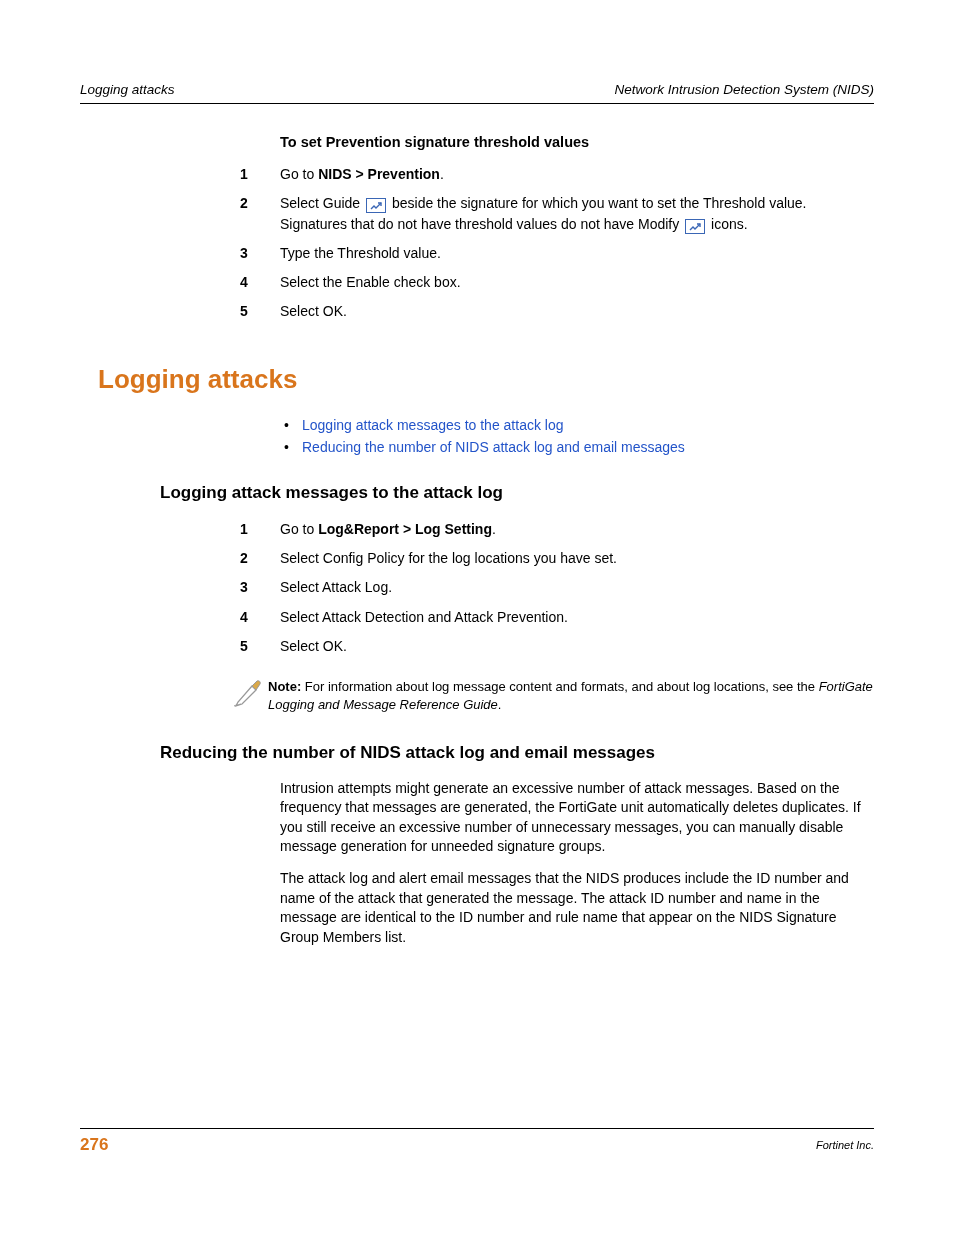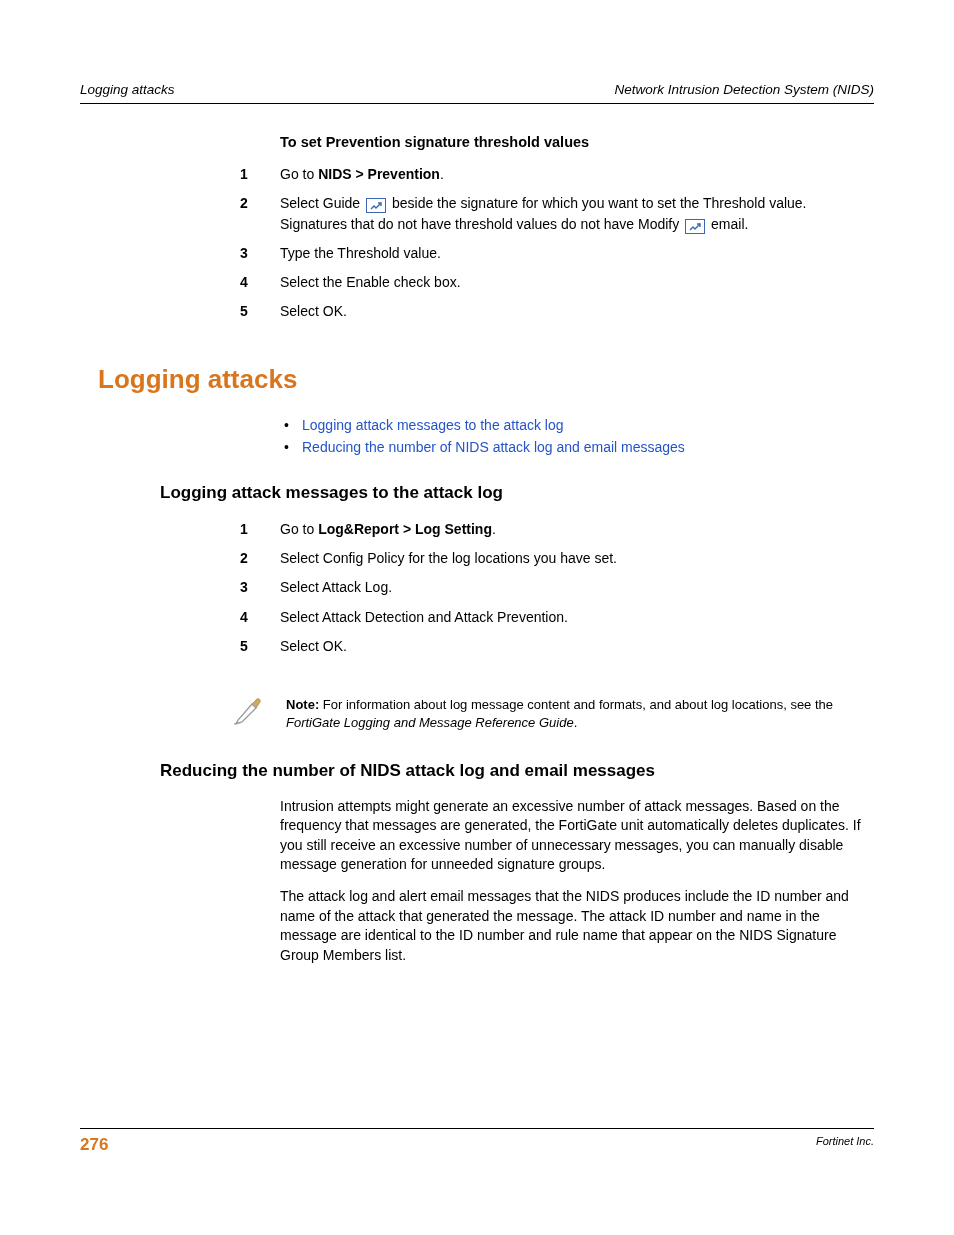--- a/index.html
+++ b/index.html
@@ -94,22 +94,21 @@
     content: "•";
     position: absolute;
     left: 4px;
   }
   a.xref {
     color: #2354c9;
     text-decoration: none;
   }
   .note-row {
     display: flex;
-    gap: 18px;
-    margin: 40px 0 10px -48px;
+    margin: 22px 0 10px -48px;
   }
   .note-icon {
     flex: 0 0 36px;
     margin-top: -2px;
   }
   .note-text {
     font-size: 13px;
     line-height: 1.4;
   }
   .note-text .bold { font-weight: bold; }
@@ -129,21 +128,21 @@
     bottom: 80px;
   }
   .footer-line {
     border: none;
     border-top: 1px solid #000;
     margin: 0 0 6px 0;
   }
   .footer-row {
     display: flex;
     justify-content: space-between;
-    align-items: flex-start;
+    align-items: center;
   }
   .page-num {
     color: #d9751c;
     font-weight: bold;
     font-size: 17px;
   }
   .company {
     font-style: italic;
     font-size: 11px;
   }
@@ -166,21 +165,21 @@
       <li>
         <span>Go to </span><span class="bold">NIDS &gt; Prevention</span><span>.</span>
       </li>
       <li>
         <span>Select Guide </span><span class="modify-icon"><svg width="14" height="11" viewBox="0 0 14 11">
               <path d="M2 9 L5 6 L7 8 L12 3" stroke="#3a66b5" stroke-width="1.4" fill="none"></path>
               <path d="M9 3 L12 3 L12 6" stroke="#3a66b5" stroke-width="1.4" fill="none"></path>
             </svg></span><span> beside the signature for which you want to set the Threshold value. Signatures that do not have threshold values do not have Modify </span><span class="modify-icon"><svg width="14" height="11" viewBox="0 0 14 11">
               <path d="M2 9 L5 6 L7 8 L12 3" stroke="#3a66b5" stroke-width="1.4" fill="none"></path>
               <path d="M9 3 L12 3 L12 6" stroke="#3a66b5" stroke-width="1.4" fill="none"></path>
-            </svg></span><span> email.</span>
+            </svg></span><span> icons.</span>
       </li>
       <li>Type the Threshold value.</li>
       <li>Select the Enable check box.</li>
       <li>Select OK.</li>
     </ol>
   </div>
 
   <div class="section-h1">Logging attacks</div>
 
   <div class="indent-block">

